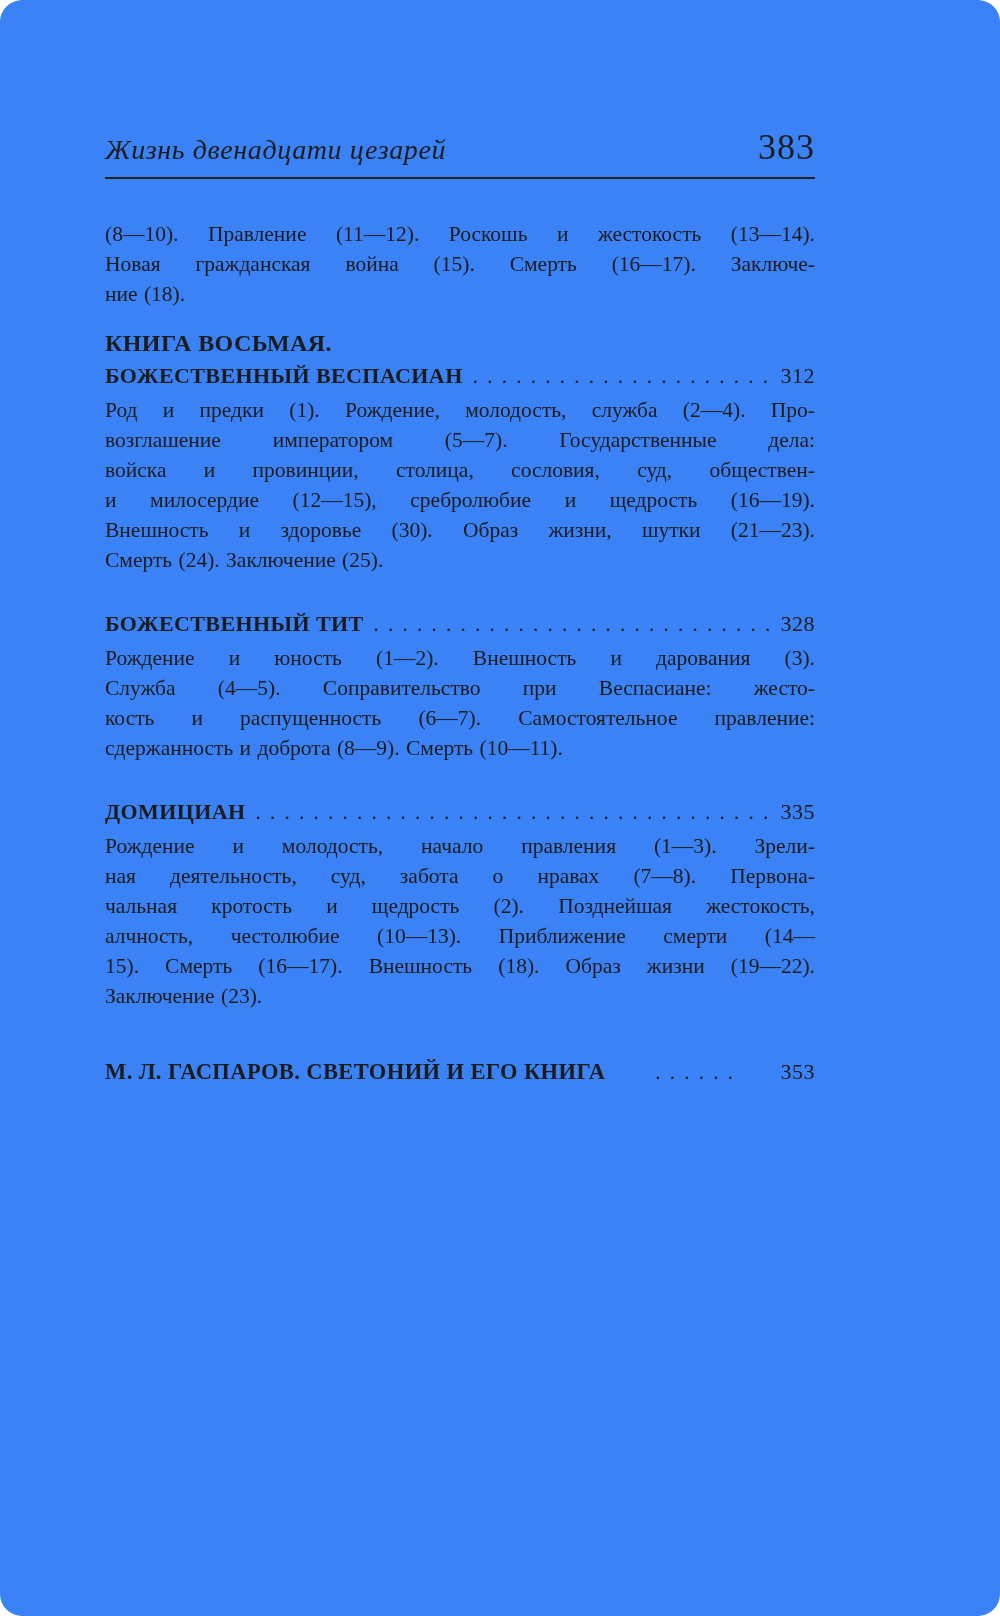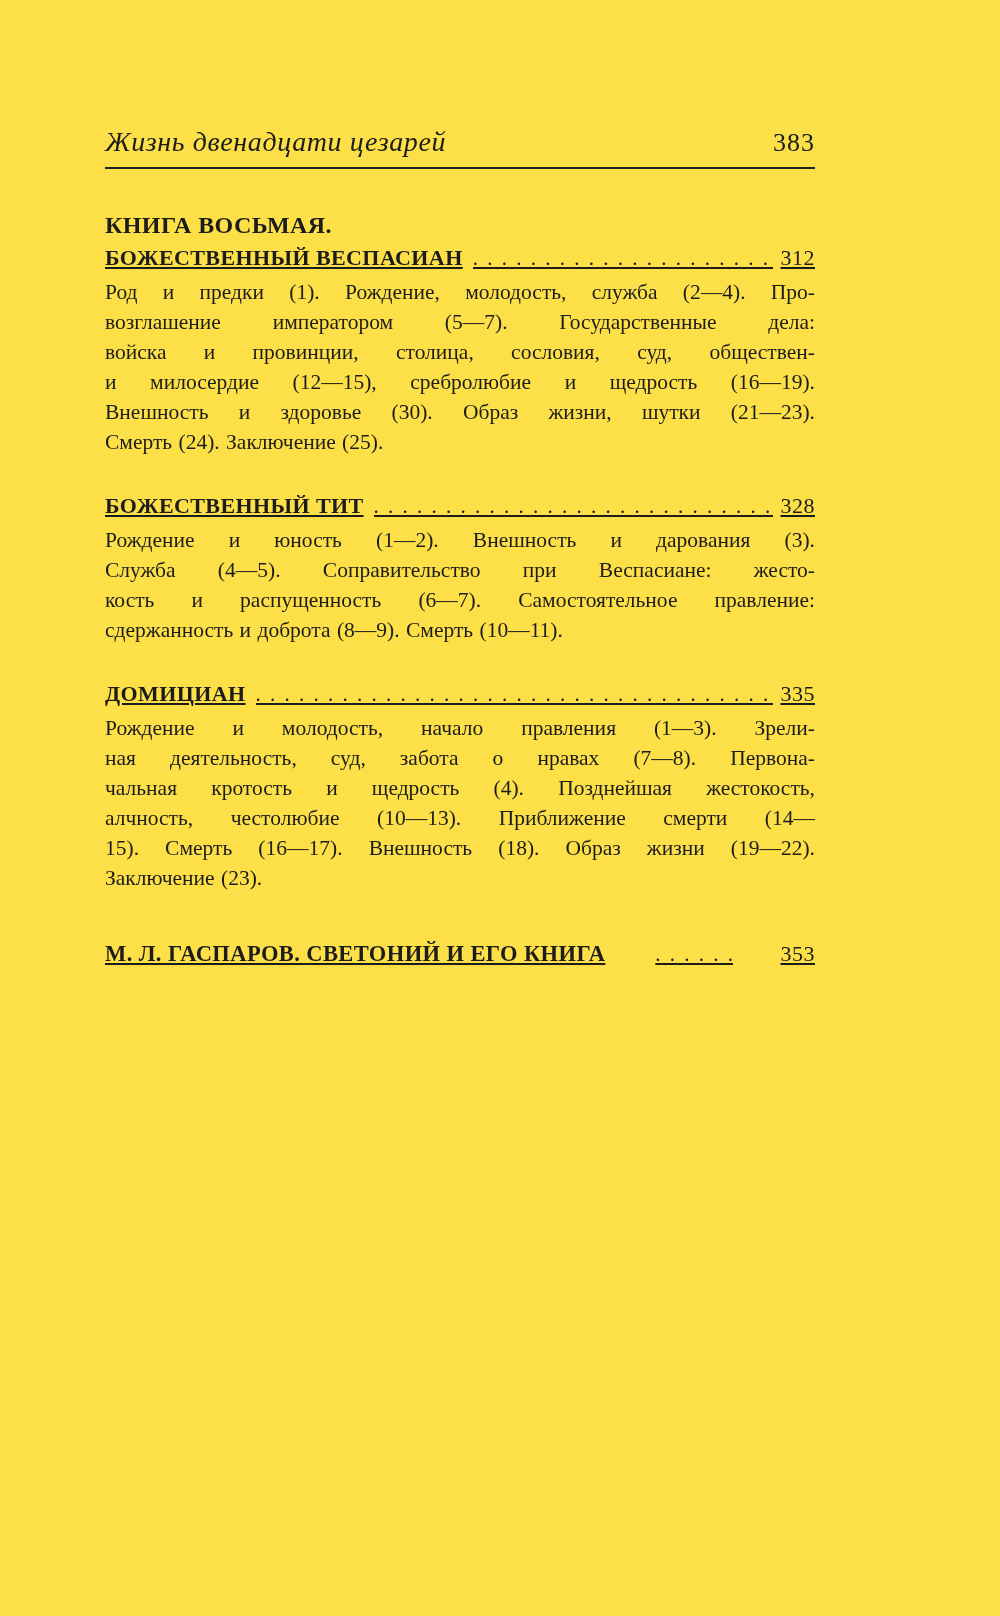--- a/index.html
+++ b/index.html
@@ -6,41 +6,42 @@
 
   html, body {
     width: 1000px;
     background: #ffffff;
   }
 
   .page {
     position: relative;
     width: 1000px;
     height: 1616px;
-    background: #fde047;
+    background: #3b82f6;
     color: #1c1c1c;
     font-family: "Liberation Serif", serif;
     padding: 126px 185px 0 105px;
     overflow: hidden;
+    border-radius: 22px;
   }
 
   .page-header {
     display: flex;
     justify-content: space-between;
     align-items: baseline;
   }
 
   .running-title {
     font-style: italic;
     font-size: 28px;
     letter-spacing: 0.6px;
   }
 
   .page-number {
-    font-size: 26px;
+    font-size: 36px;
     letter-spacing: 1px;
   }
 
   .header-rule {
     border-top: 2px solid #222222;
     margin-top: 9px;
   }
 
   .toc-main {
     margin-top: 40px;
@@ -71,21 +72,20 @@
     font-weight: bold;
     line-height: 32px;
     letter-spacing: 0.4px;
   }
 
   .toc-line {
     display: flex;
     align-items: flex-end;
     line-height: 34px;
     margin-bottom: 2px;
-    text-decoration: underline;
   }
 
   .toc-title {
     font-weight: bold;
     font-size: 22px;
     letter-spacing: 0.4px;
     white-space: nowrap;
   }
 
   .leader {
@@ -123,20 +123,25 @@
 
   <header class="page-header">
     <span class="running-title">Жизнь двенадцати цезарей</span>
     <span class="page-number">383</span>
   </header>
 
   <div class="header-rule"></div>
 
   <main class="toc-main">
 
+    <div class="body-lines intro">
+        <div class="line">(8—10). Правление (11—12). Роскошь и жестокость (13—14).</div>
+        <div class="line">Новая гражданская война (15). Смерть (16—17). Заключе-</div>
+        <div class="line last">ние (18).</div>
+      </div>
 
     <section class="toc-section">
       <div class="book-heading">КНИГА ВОСЬМАЯ.</div>
       <div class="toc-line">
         <span class="toc-title">БОЖЕСТВЕННЫЙ ВЕСПАСИАН</span>
         <span class="leader"></span>
         <span class="toc-page">312</span>
       </div>
       <div class="body-lines">
           <div class="line">Род и предки (1). Рождение, молодость, служба (2—4). Про-</div>
@@ -164,21 +169,21 @@
 
     <section class="toc-section">
       <div class="toc-line">
         <span class="toc-title">ДОМИЦИАН</span>
         <span class="leader"></span>
         <span class="toc-page">335</span>
       </div>
       <div class="body-lines">
           <div class="line">Рождение и молодость, начало правления (1—3). Зрели-</div>
           <div class="line">ная деятельность, суд, забота о нравах (7—8). Первона-</div>
-          <div class="line">чальная кротость и щедрость (4). Позднейшая жестокость,</div>
+          <div class="line">чальная кротость и щедрость (2). Позднейшая жестокость,</div>
           <div class="line">алчность, честолюбие (10—13). Приближение смерти (14—</div>
           <div class="line">15). Смерть (16—17). Внешность (18). Образ жизни (19—22).</div>
           <div class="line last">Заключение (23).</div>
         </div>
     </section>
 
     <div class="toc-line closing-entry">
       <span class="toc-title">М. Л. ГАСПАРОВ. СВЕТОНИЙ И ЕГО КНИГА</span>
       <span class="leader"></span>
       <span class="toc-page">353</span>

